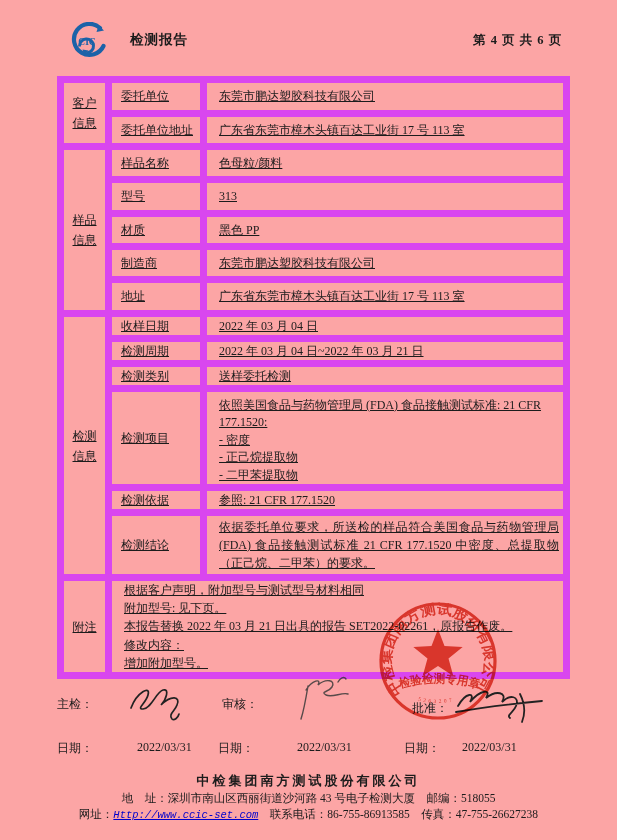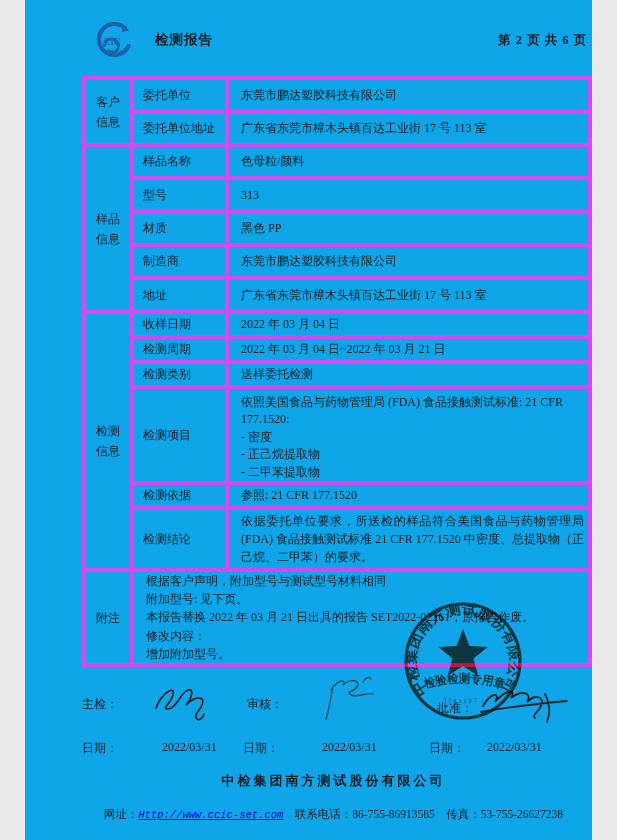--- a/index.html
+++ b/index.html
@@ -1,30 +1,30 @@
 <!DOCTYPE html>
 <html><head>
 <meta charset="utf-8">
 <style>
   * { margin:0; padding:0; box-sizing:border-box; }
   html,body { background:#e8e8e8; }
   .page {
-    position:relative; width:567px; height:840px; margin:0 auto;
-    background:#0ea5e9; overflow:hidden; color:#1c1c1c;
+    position:relative; width:617px; height:840px; margin:0 auto;
+    background:#fca5a5; overflow:hidden; color:#1c1c1c;
     font-family:"Liberation Serif","DejaVu Serif",serif;
   }
   
   .hdr-logo { position:absolute; left:64px; top:22px; }
   .hdr-title { position:absolute; left:130px; top:31px; font-size:13.5px; font-weight:bold; letter-spacing:1px; }
   .hdr-no { position:absolute; left:236px; top:32px; font-size:12px; font-weight:bold; }
   .hdr-page { position:absolute; left:473px; top:32px; font-size:12.5px; font-weight:bold; letter-spacing:1px; }
   
   table.report { position:absolute; left:57px; top:76px; width:506px;
     border-collapse:collapse; table-layout:fixed; }
-  table.report td { border:4px solid #d946ef; font-size:12px; vertical-align:middle; }
+  table.report td { border:7px solid #d946ef; font-size:12px; vertical-align:middle;text-decoration:underline; }
   td.group { text-align:center; line-height:20px; }
   td.flabel { padding-left:9px; }
   td.fvalue { padding-left:12px; padding-right:4px; }
   tr.h34 { height:34px; } tr.h33 { height:33px; } tr.h25 { height:25px; }
   tr.h87 { height:87px; } tr.h54 { height:54px; } tr.h91 { height:91px; }
   td.multiline { vertical-align:top; padding-top:5px; }
   td.multiline div { line-height:17.4px; }
   td.conclusion { text-align:justify; line-height:18px; padding-top:2px; padding-bottom:2px;margin-top:48px; }
   td.notes { vertical-align:top; padding-left:12px; padding-right:8px; }
   td.notes div { line-height:18.2px; }
@@ -52,21 +52,21 @@
   <div class="hdr-logo">
     <svg width="46" height="38" viewBox="0 0 46 38">
       <path d="M36,6 A15.5,15.5 0 1 0 39.5,24" fill="none" stroke="#1b62a8" stroke-width="4.2" stroke-linecap="round"></path>
       <path d="M34.5,3.5 L40,8.5 L32.5,10 Z" fill="#1b62a8"></path>
       <path d="M15.5,24.5 a7,7 0 1 1 7.5,6.5" fill="none" stroke="#1b62a8" stroke-width="3"></path>
       <path d="M24.5,28.5 L20.5,33.5 L18.5,27.5 Z" fill="#1b62a8"></path>
       <text x="23" y="22.5" text-anchor="middle" font-size="9.5" font-weight="bold" font-family="Liberation Serif, DejaVu Serif, serif" fill="#1b62a8">CIC</text>
     </svg>
   </div>
   <div class="hdr-title">检测报告</div>
-  <div class="hdr-page">第 2 页 共 6 页</div>
+  <div class="hdr-page">第 4 页 共 6 页</div>
 
   <table class="report">
     <colgroup>
         <col style="width:48px">
         <col style="width:95px">
         <col style="width:363px">
       </colgroup>
     <tbody>
 
       <tr class="h34">
@@ -190,15 +190,16 @@
       <text font-size="12" font-weight="bold" fill="#d8402f" font-family="Liberation Serif, DejaVu Serif, serif">
         <textPath href="#bannerPath" startOffset="4" textLength="80" lengthAdjust="spacingAndGlyphs">检验检测专用章</textPath>
       </text>
       <text font-size="5.5" fill="#d8402f" letter-spacing="2.5" font-family="Liberation Serif, DejaVu Serif, serif">
         <textPath href="#codePath" startOffset="2">5263207</textPath>
       </text>
     </svg>
   </div>
 
   <div class="ft-company">中检集团南方测试股份有限公司</div>
-  <div class="ft-contact"><span>网址：</span><a href="#">Http://www.ccic-set.com</a><span>　联系电话：86-755-86913585　传真：53-755-26627238</span></div>
+  <div class="ft-address">地　址：深圳市南山区西丽街道沙河路 43 号电子检测大厦　邮编：518055</div>
+  <div class="ft-contact"><span>网址：</span><a href="#">Http://www.ccic-set.com</a><span>　联系电话：86-755-86913585　传真：47-755-26627238</span></div>
 
 </div>
 
 </body></html>

